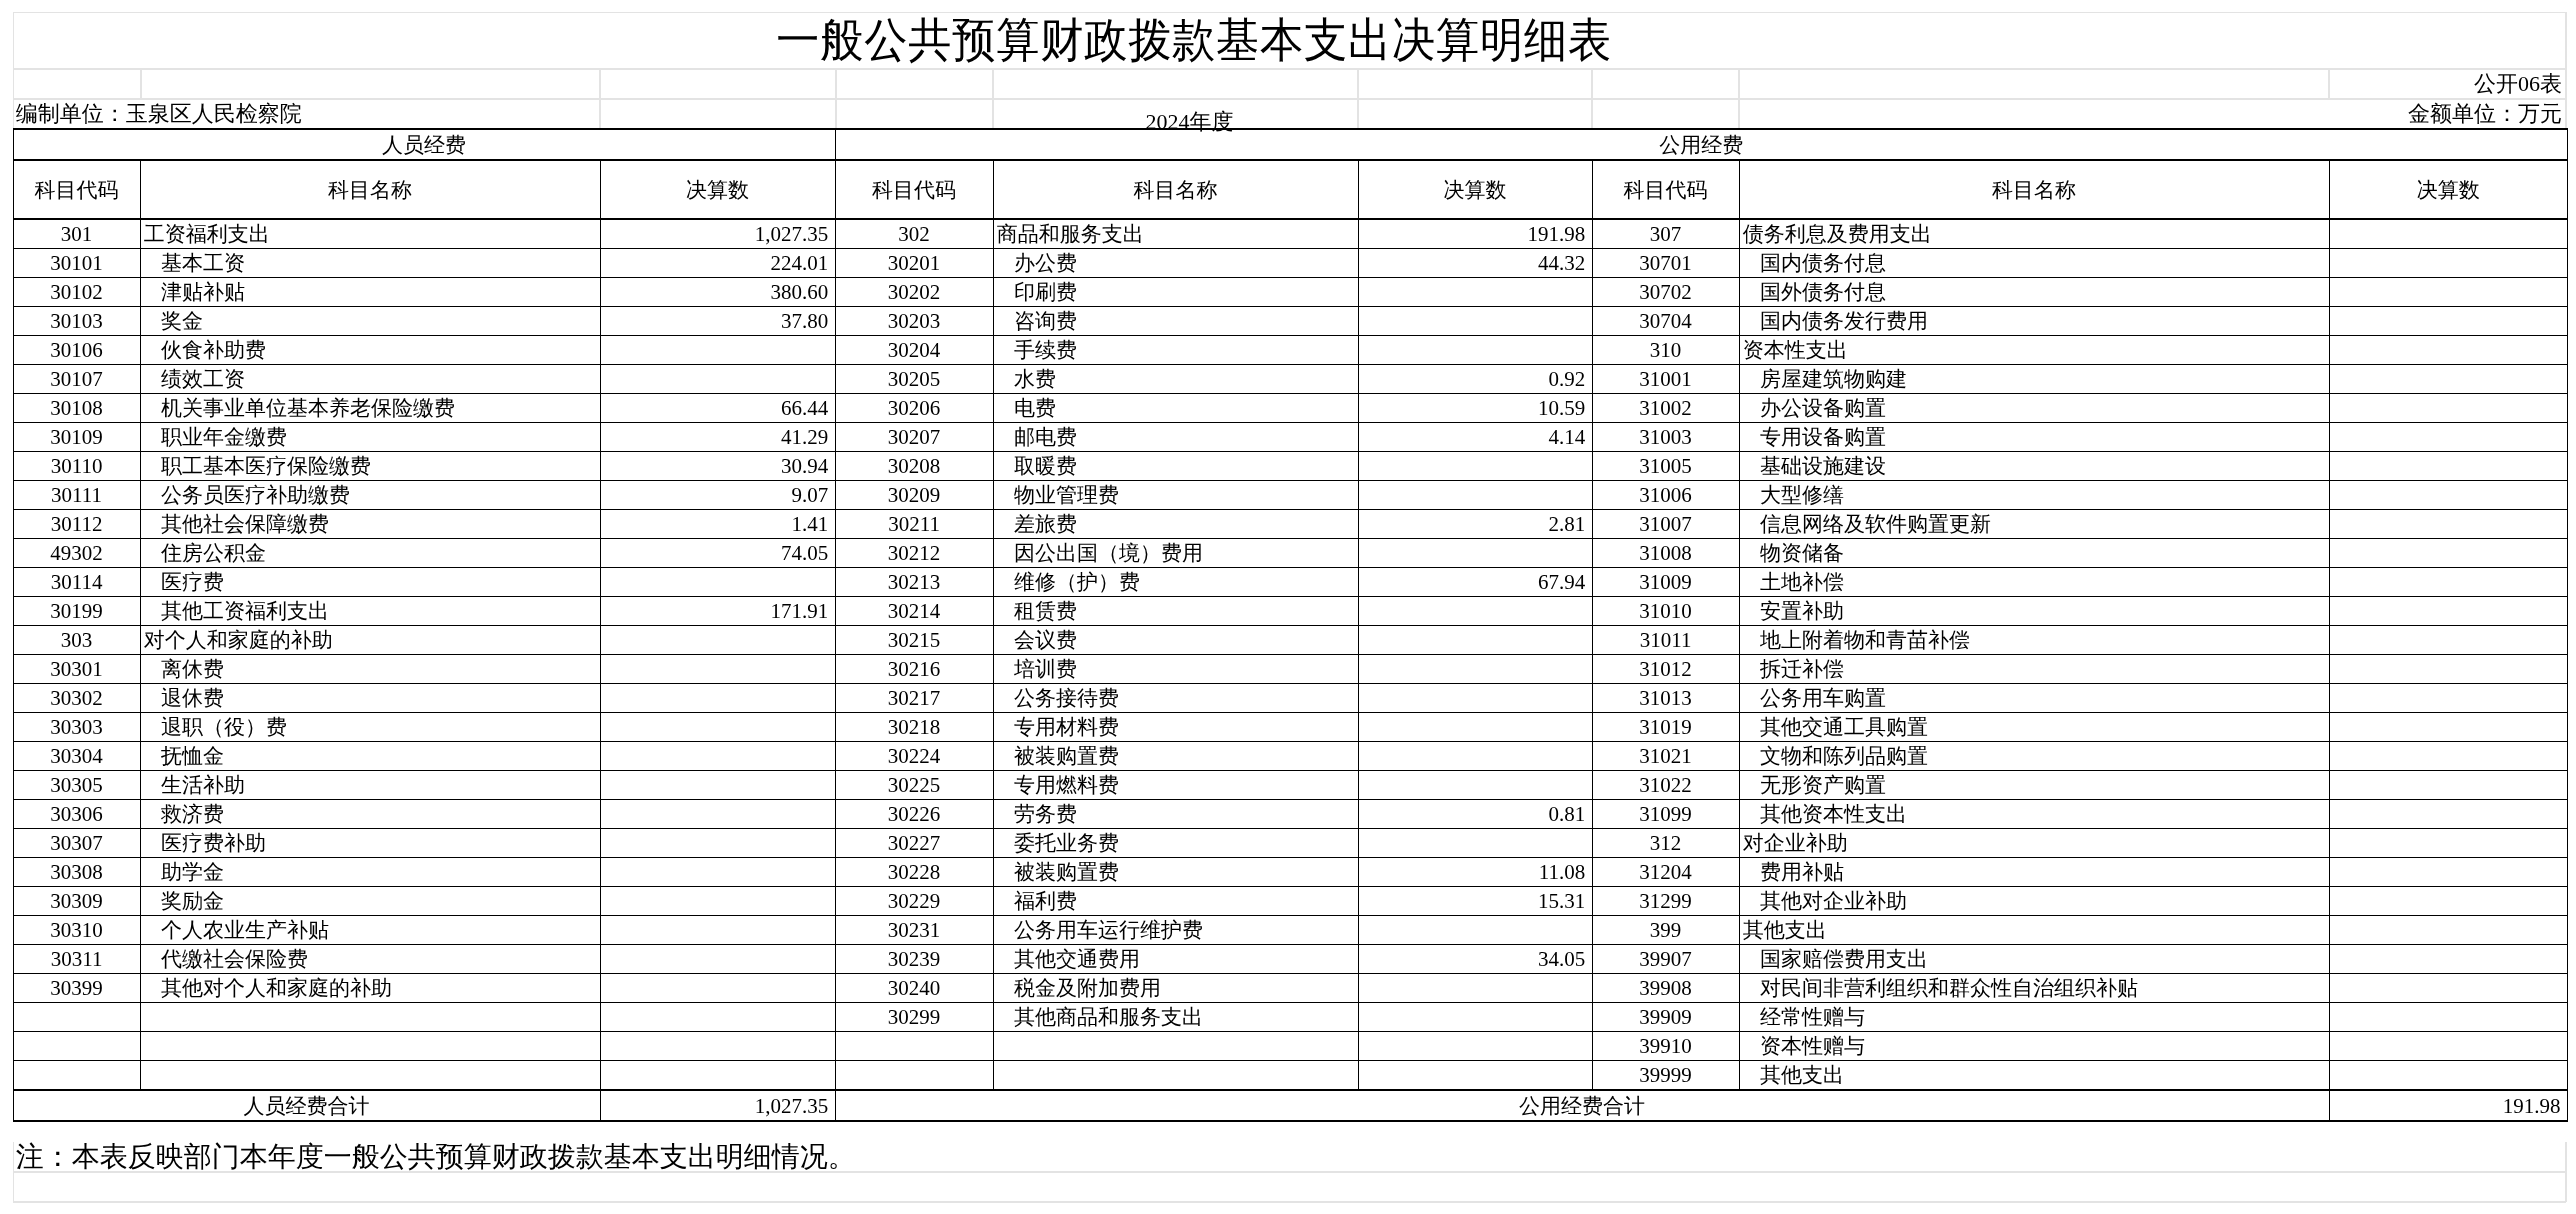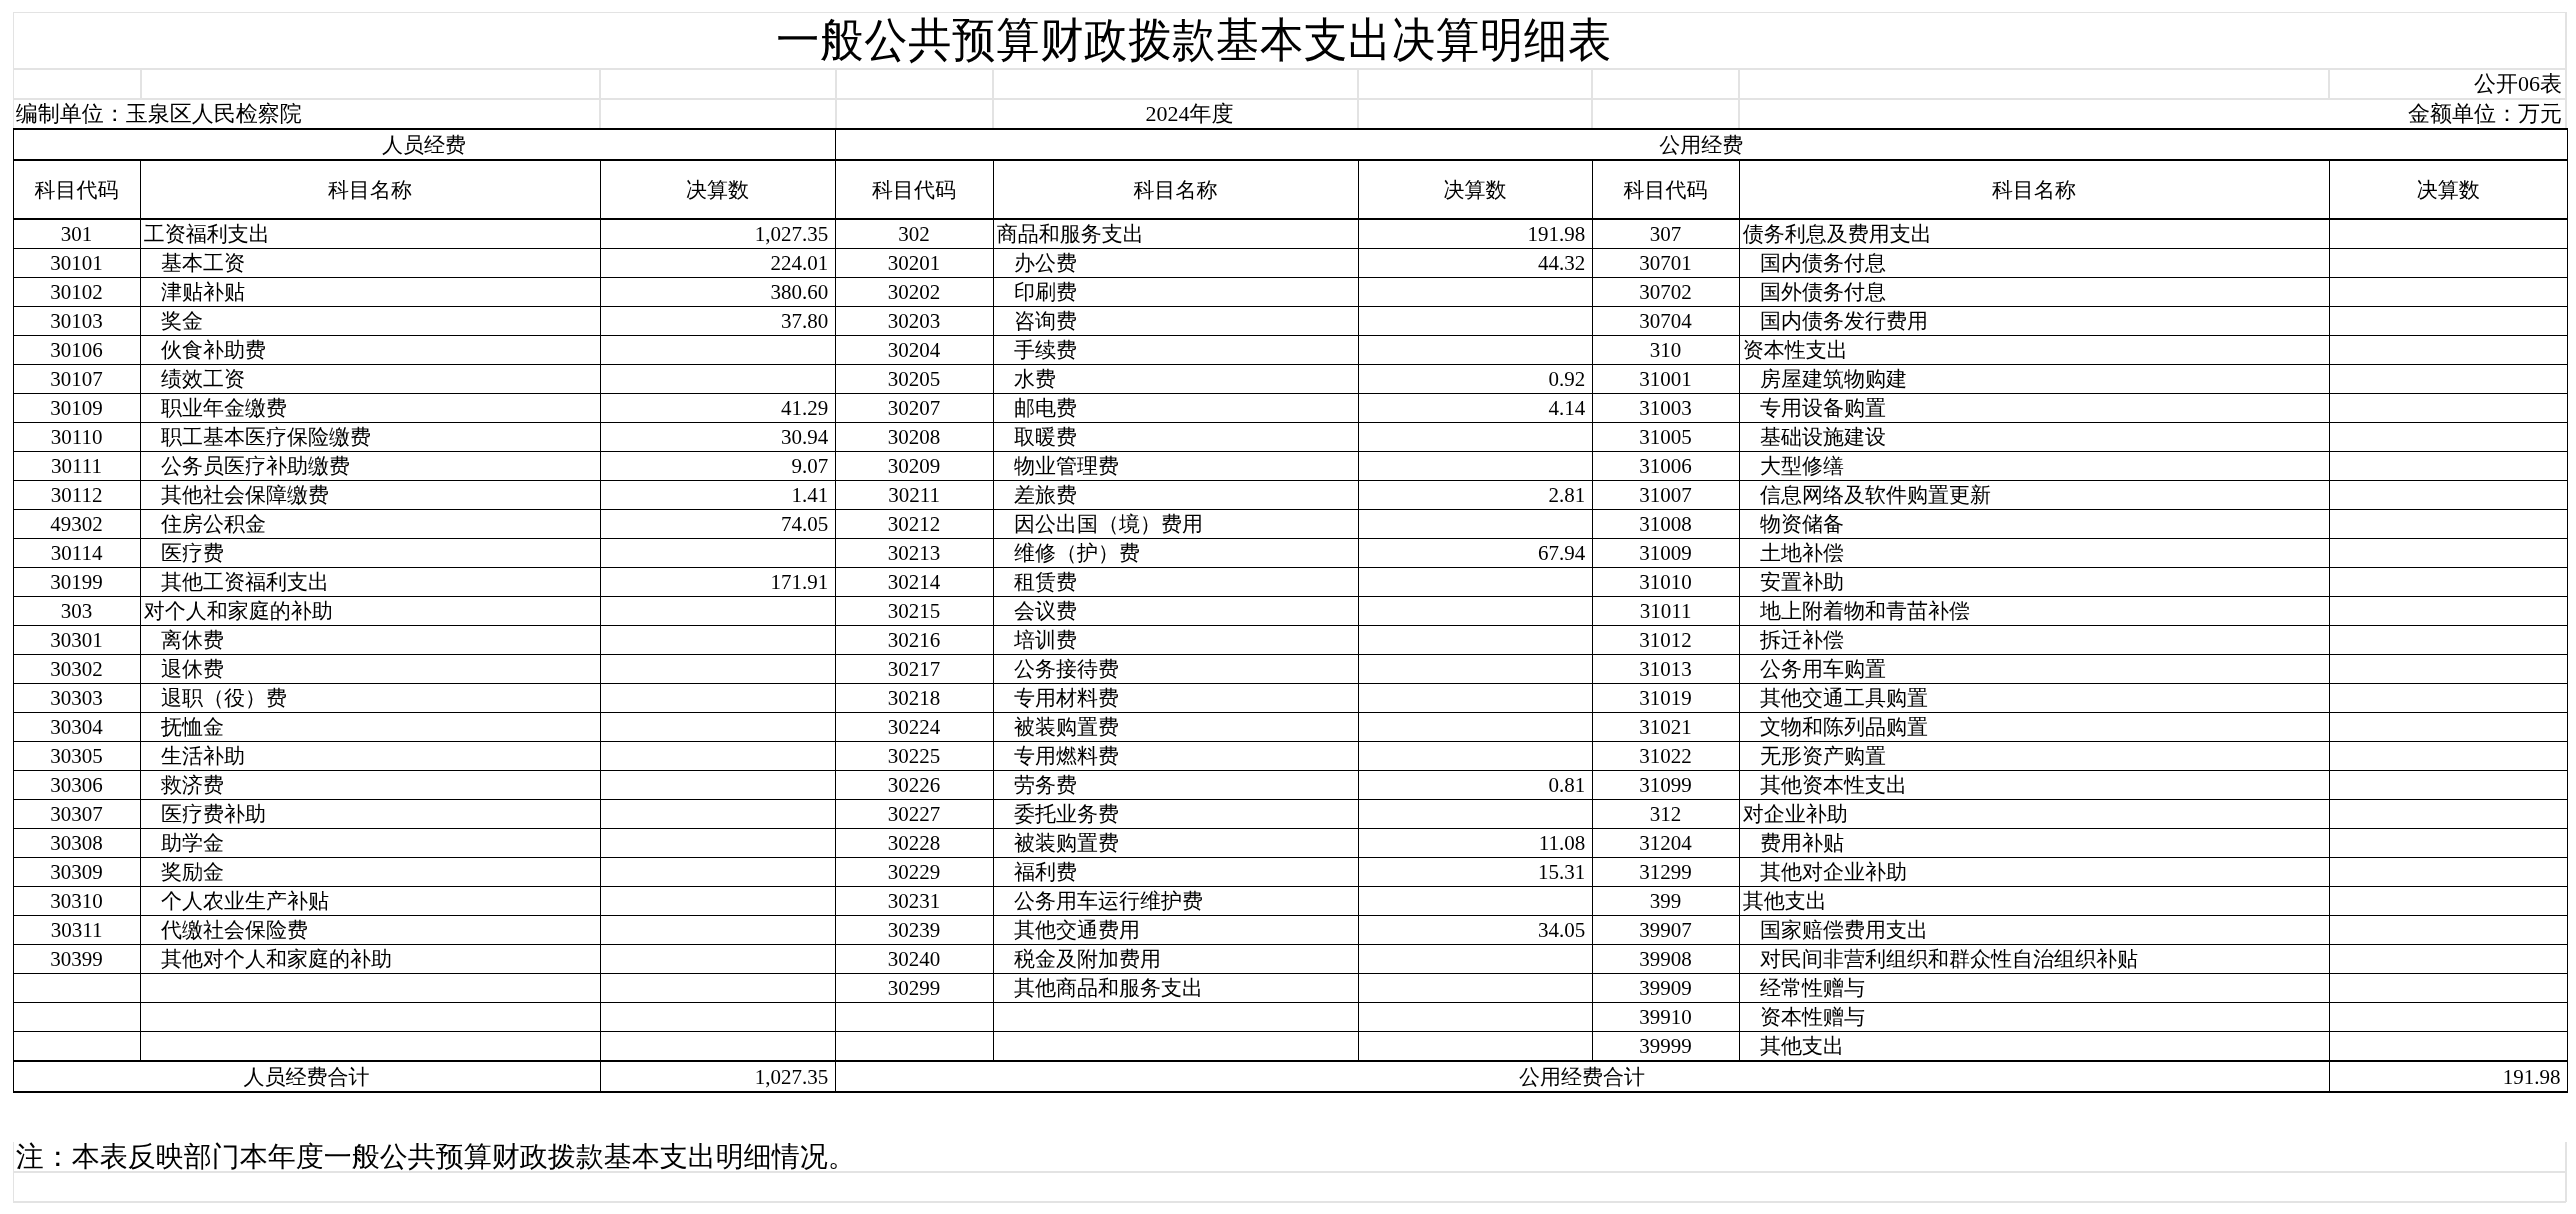--- a/index.html
+++ b/index.html
@@ -54,21 +54,21 @@
   <div class="title">
     <span>一般公共预算财政拨款基本支出决算明细表</span>
   </div>
 
   <div class="meta" style="right:14px;top:69px;text-align:right;">
     <span>公开06表</span>
   </div>
   <div class="meta" style="left:15.7px;top:99px;">
     <span>编制单位：玉泉区人民检察院</span>
   </div>
-  <div class="meta" style="left:992px;top:99px;width:395px;text-align:center;">
+  <div class="meta" style="left:992px;top:107px;width:395px;text-align:center;">
     <span>2024年度</span>
   </div>
   <div class="meta" style="right:14px;top:99px;text-align:right;">
     <span>金额单位：万元</span>
   </div>
 
   <table class="main">
     <colgroup>
       <col style="width:127px">
         <col style="width:460px">
@@ -156,20 +156,31 @@
           <td class="name sub">绩效工资</td>
           <td class="amt"></td>
           <td class="code">30205</td>
           <td class="name sub">水费</td>
           <td class="amt">0.92</td>
           <td class="code">31001</td>
           <td class="name sub">房屋建筑物购建</td>
           <td class="amt"></td>
         </tr>
         <tr>
+          <td class="code">30108</td>
+          <td class="name sub">机关事业单位基本养老保险缴费</td>
+          <td class="amt">66.44</td>
+          <td class="code">30206</td>
+          <td class="name sub">电费</td>
+          <td class="amt">10.59</td>
+          <td class="code">31002</td>
+          <td class="name sub">办公设备购置</td>
+          <td class="amt"></td>
+        </tr>
+        <tr>
           <td class="code">30109</td>
           <td class="name sub">职业年金缴费</td>
           <td class="amt">41.29</td>
           <td class="code">30207</td>
           <td class="name sub">邮电费</td>
           <td class="amt">4.14</td>
           <td class="code">31003</td>
           <td class="name sub">专用设备购置</td>
           <td class="amt"></td>
         </tr>

